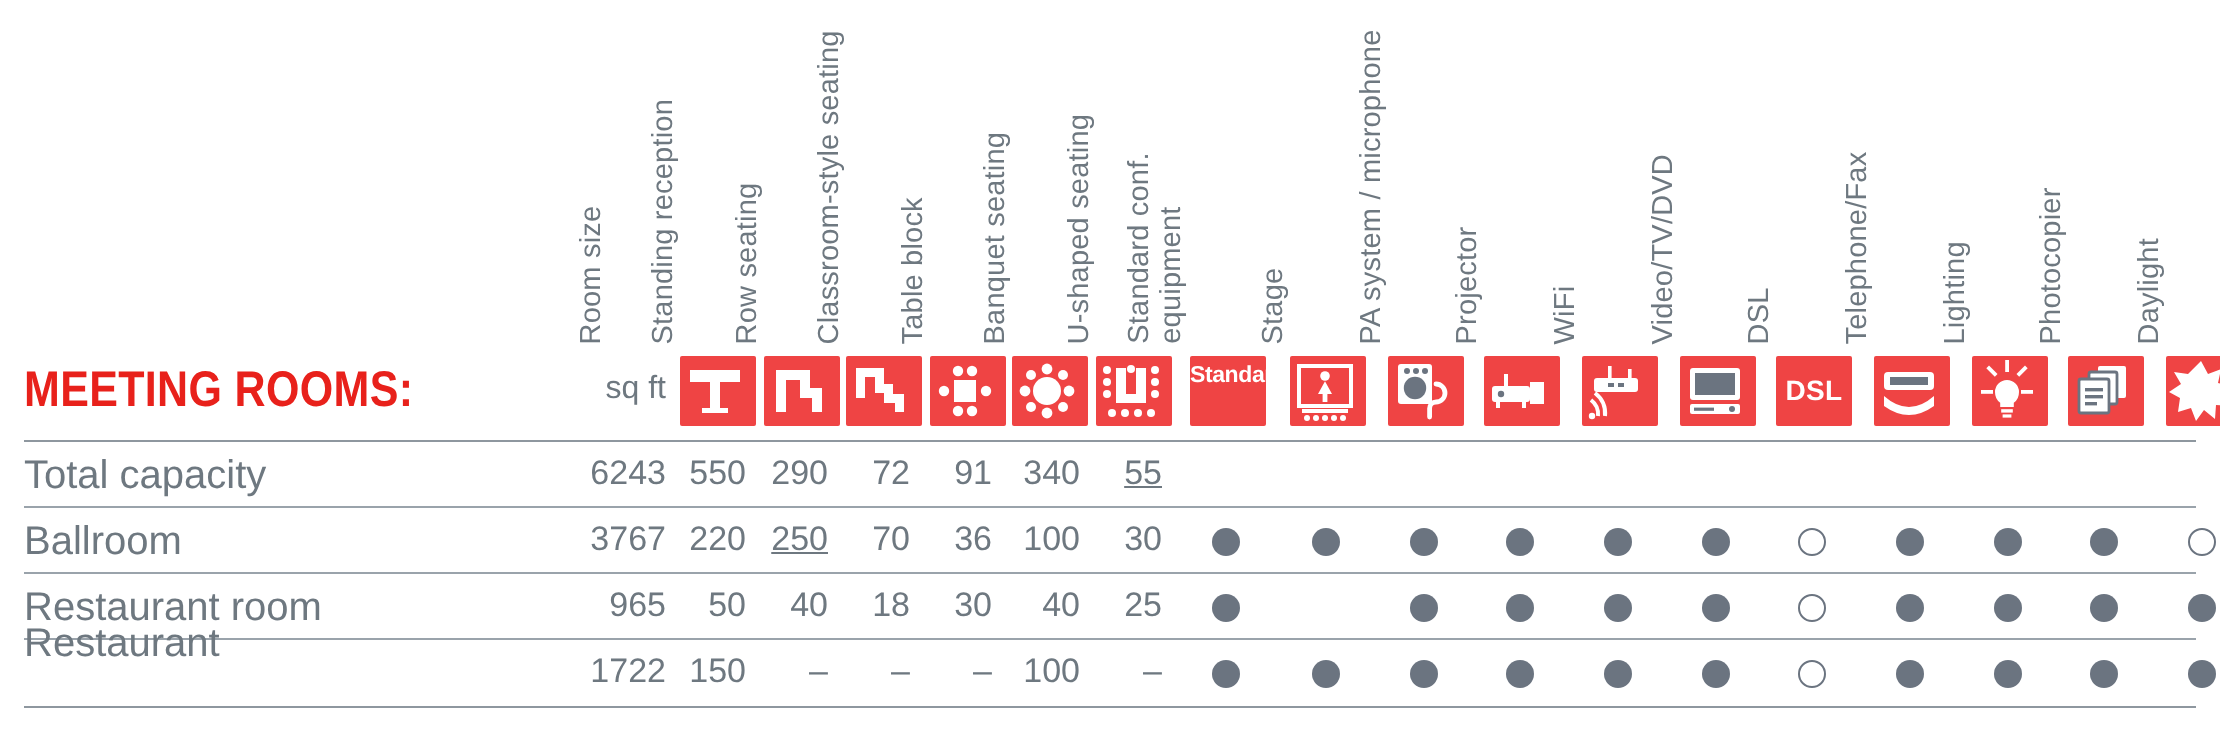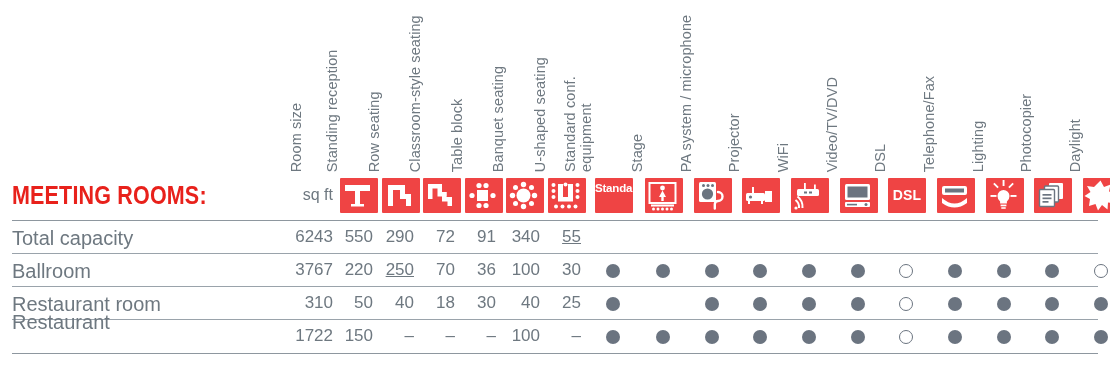--- a/index.html
+++ b/index.html
@@ -309,21 +309,21 @@
       <div class="dot full" style="left: 704.5px; top: 264px;"></div>
       <div class="dot full" style="left: 752.5px; top: 264px;"></div>
       <div class="dot full" style="left: 801.5px; top: 264px;"></div>
       <div class="dot full" style="left: 850.5px; top: 264px;"></div>
       <div class="dot empty" style="left: 898.5px; top: 264px;"></div>
       <div class="dot full" style="left: 947.5px; top: 264px;"></div>
       <div class="dot full" style="left: 996.5px; top: 264px;"></div>
       <div class="dot full" style="left: 1044.5px; top: 264px;"></div>
       <div class="dot empty" style="left: 1093.5px; top: 264px;"></div>
       <div class="rowname" style="top: 293px;">Restaurant room</div>
-      <div class="num" style="top: 293px; left: 290px; width: 43px;">310</div>
+      <div class="num" style="top: 293px; left: 290px; width: 43px;">965</div>
       <div class="num" style="top: 293px; left: 290px; width: 83px;">50</div>
       <div class="num" style="top: 293px; left: 290px; width: 124px;">40</div>
       <div class="num" style="top: 293px; left: 290px; width: 165px;">18</div>
       <div class="num" style="top: 293px; left: 290px; width: 206px;">30</div>
       <div class="num" style="top: 293px; left: 290px; width: 250px;">40</div>
       <div class="num" style="top: 293px; left: 290px; width: 291px;">25</div>
       <div class="dot full" style="left: 605.5px; top: 297px;"></div>
       <div class="dot full" style="left: 704.5px; top: 297px;"></div>
       <div class="dot full" style="left: 752.5px; top: 297px;"></div>
       <div class="dot full" style="left: 801.5px; top: 297px;"></div>

